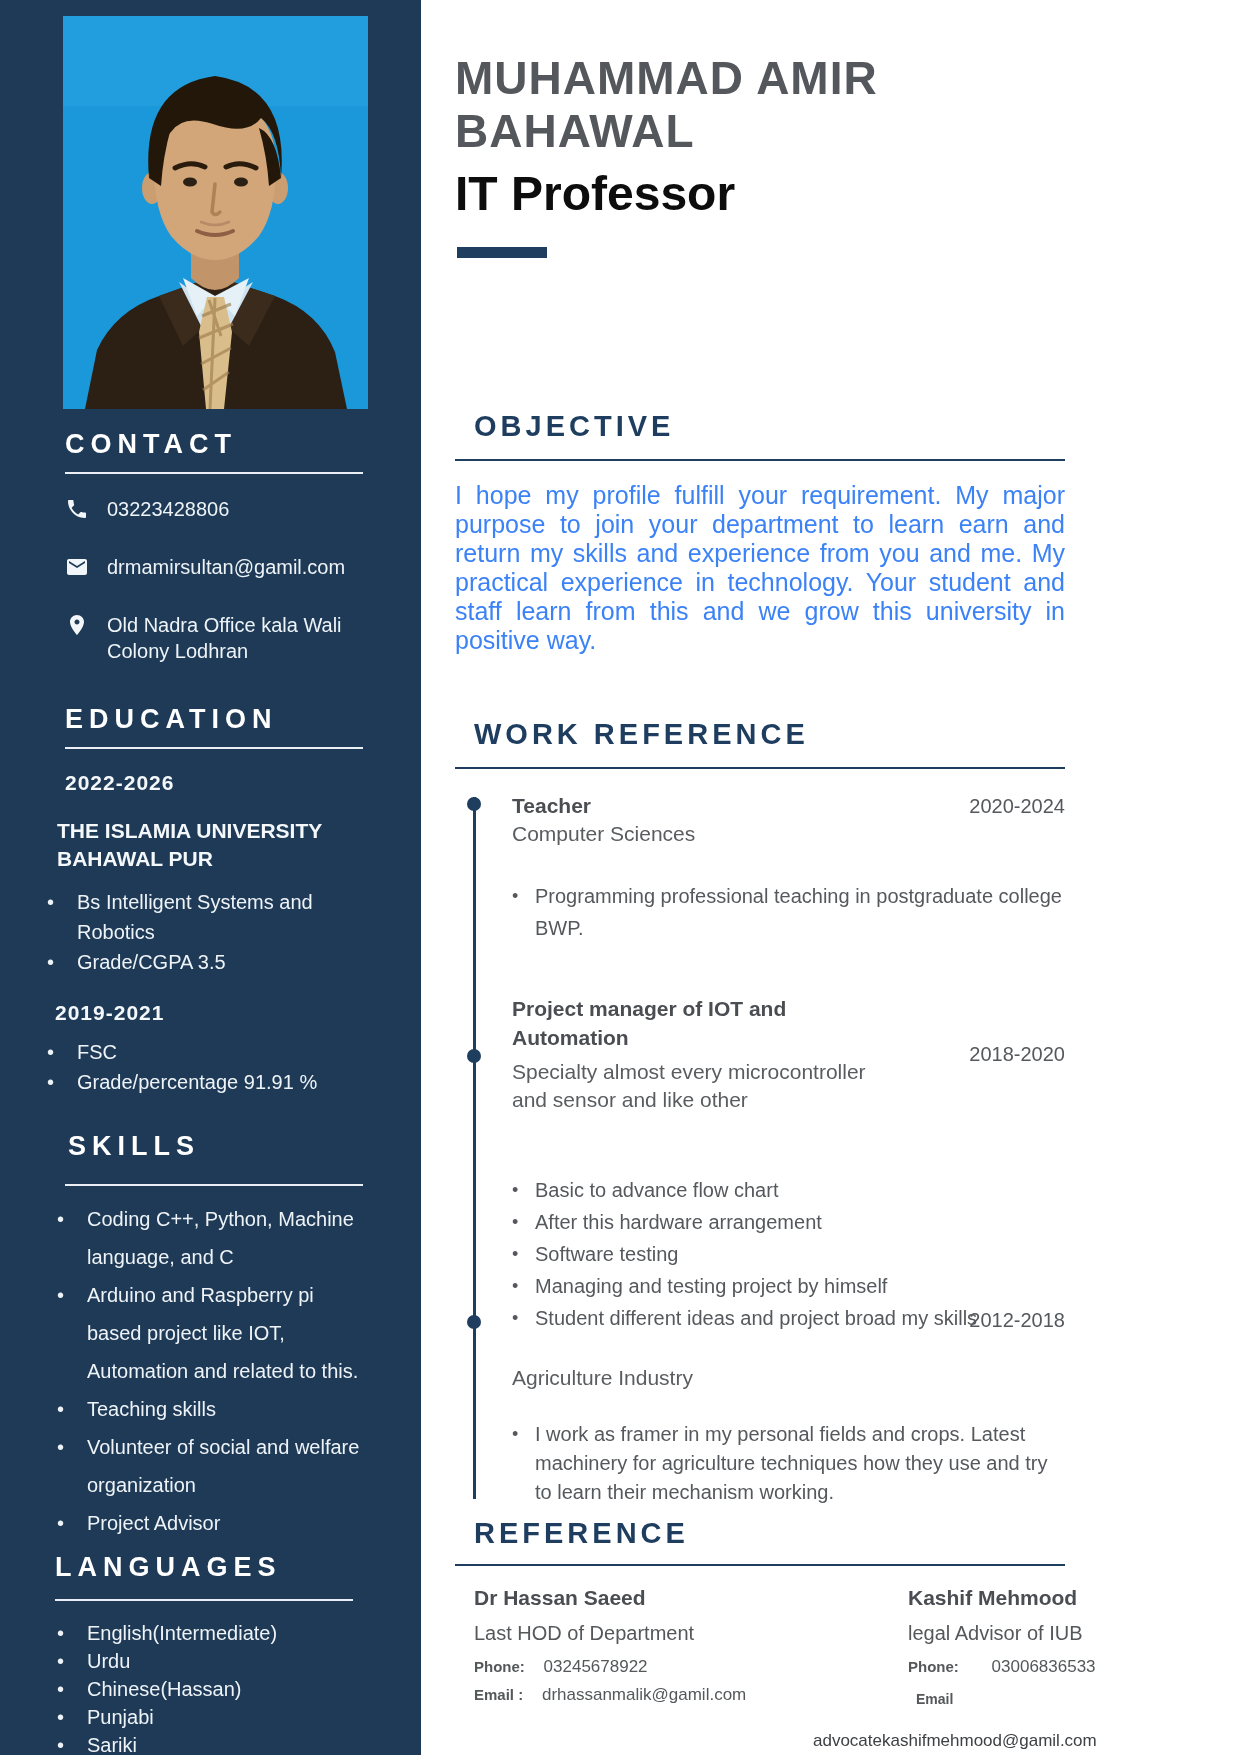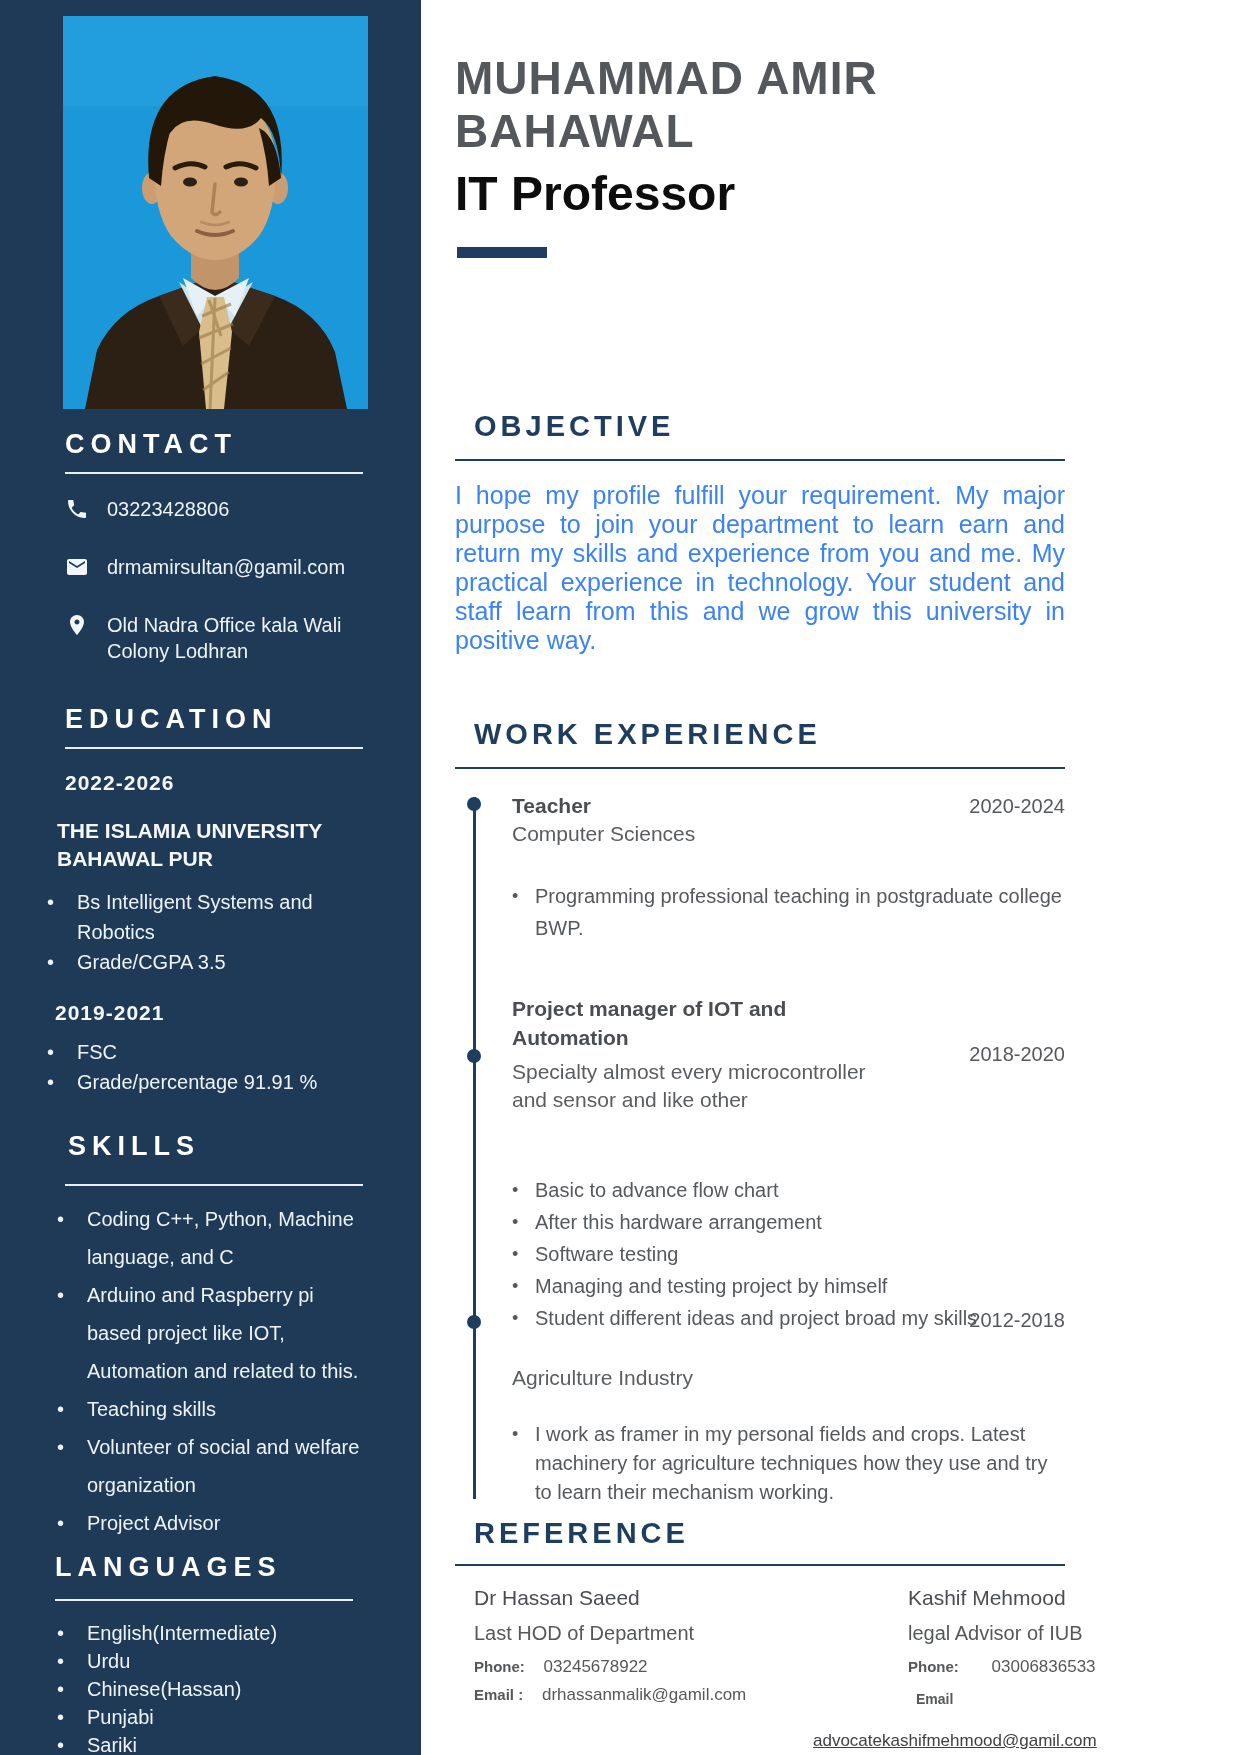--- a/index.html
+++ b/index.html
@@ -90,26 +90,26 @@
   .xp-entry1 .xp-bullets{margin-top:32px;}
   .xp-entry3{margin-top:16px;}
   .xp-entry3 .xp-sub{margin-top:30px;}
   .xp-entry3 .xp-bullets{margin-top:28px;max-width:600px;}
   .xp-entry3 .xp-li{line-height:29px;}
   .ref-head{margin-top:16px;}
   .ref-cols{position:relative;margin-top:20px;height:190px;}
   .ref-col{position:absolute;top:0;}
   .ref-col-1{left:19px;width:340px;}
   .ref-col-2{left:453px;width:300px;}
-  .ref-name{font-size:21px;font-weight:normal;color:#4a4d51;}
+  .ref-name{font-size:21px;font-weight:bold;color:#4a4d51;}
   .ref-role{font-size:20px;color:#55585a;margin-top:12px;}
   .ref-line{margin-top:12px;font-size:17px;color:#55585a;}
   .ref-label{font-size:15px;font-weight:bold;color:#55585a;margin-right:14px;}
   .ref-email-label{margin-top:14px;font-size:14px;font-weight:bold;color:#55585a;margin-left:8px;}
-  .ref-email-value{margin-top:24px;margin-left:-95px;font-size:17px;color:#3e4144;white-space:nowrap;text-decoration:underline;}
+  .ref-email-value{margin-top:24px;margin-left:-95px;font-size:17px;color:#3e4144;white-space:nowrap;}
 </style>
 </head>
 <body>
 
 <aside class="sidebar">
 
   <div class="photo-frame">
     <svg width="305" height="393" viewBox="0 0 305 393">
       <rect width="305" height="393" fill="#1a98da"></rect>
       <rect width="305" height="90" fill="#29a4e2" opacity="0.55"></rect>
@@ -283,21 +283,21 @@
     <div class="accent-bar"></div>
   </header>
 
   <section>
     <div class="section-heading objective-head">OBJECTIVE</div>
     <hr class="section-rule">
     <p class="objective-text">I hope my profile fulfill your requirement. My major purpose to join your department to learn earn and return my skills and experience from you and me. My practical experience  in technology. Your student and staff learn from this and we grow this university in positive way.</p>
   </section>
 
   <section>
-    <div class="section-heading work-head">WORK EXPERIENCE</div>
+    <div class="section-heading work-head">WORK REFERENCE</div>
     <hr class="section-rule">
 
     <div class="xp-wrap">
       <div class="xp-line"></div>
       <div class="xp-dot" style="top:6px;"></div>
       <div class="xp-dot" style="top:258px;"></div>
       <div class="xp-dot" style="top:524px;"></div>
       <span class="xp-date" style="top:4px;">2020-2024</span>
       <span class="xp-date" style="top:252px;">2018-2020</span>
       <span class="xp-date" style="top:518px;">2012-2018</span>

